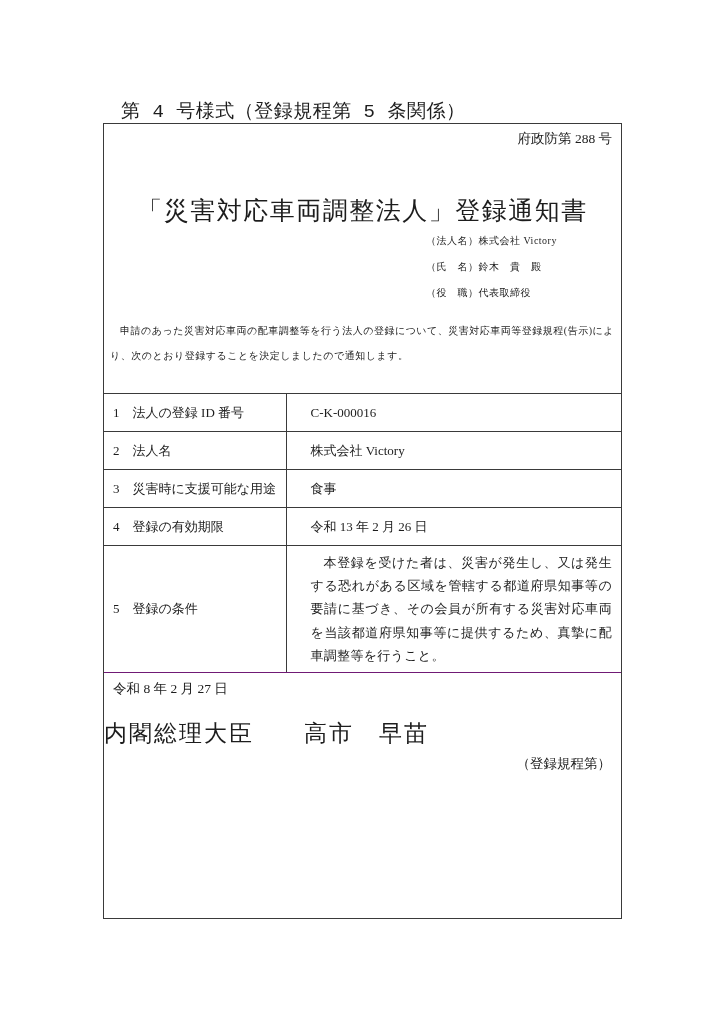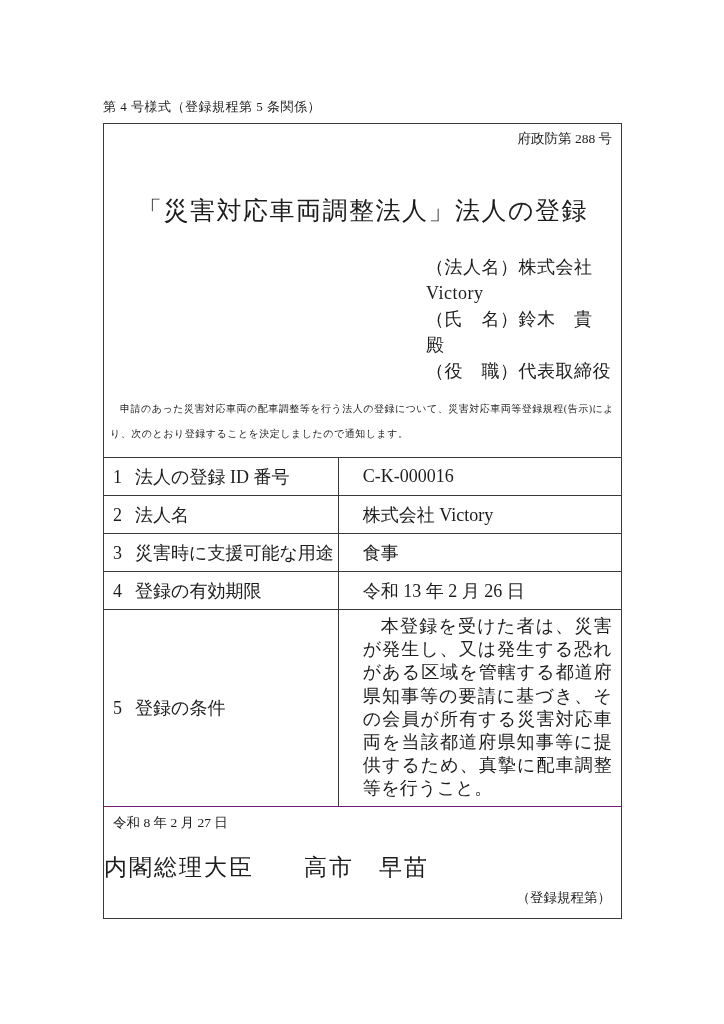--- a/index.html
+++ b/index.html
@@ -8,24 +8,25 @@
     position: relative;
     width: 724px;
     height: 1024px;
     background: #ffffff;
     font-family: "Liberation Serif", "DejaVu Serif", serif;
     color: #1d1d1d;
     overflow: hidden;
   }
   .form-label {
     position: absolute;
-    left: 103px;
+    left: 121px;
     top: 98px;
-    font-size: 13px;
+    font-size: 19px;
     letter-spacing: 0.5px;
+    font-family: Liberation Mono, monospace;
   }
   .doc-box {
     position: absolute;
     left: 103px;
     top: 123px;
     width: 519px;
     height: 796px;
     border: 1.5px solid #3a3a3a;
   }
   .doc-number {
@@ -35,39 +36,38 @@
     line-height: 18px;
   }
   .doc-title {
     text-align: center;
     margin-top: 46px;
     font-size: 25px;
     letter-spacing: 1.5px;
     line-height: 34px;
   }
   .recipient {
-    margin-top: 26px;
     margin-left: 322px;
-    font-size: 18px;
+    font-size: 10px;
     line-height: 26px;
     letter-spacing: 0.5px;
   }
   .body-par {
     margin: 12px 7px 0 6px;
     font-size: 10px;
     line-height: 25px;
     text-indent: 1em;
     text-align: justify;
     letter-spacing: 0.5px;
   }
   .reg-table {
     width: 100%;
     border-collapse: collapse;
-    margin-top: 11px;
-    font-size: 18px;
+    margin-top: 25px;
+    font-size: 13px;
   }
   .reg-table td {
     border-top: 1px solid #3a3a3a;
     vertical-align: middle;
   }
   .reg-table tr.last td { border-bottom: 1px solid #701a75; }
   .reg-table td.c-label {
     width: 182px;
     border-right: 1px solid #3a3a3a;
     padding: 0 4px 0 9px;
@@ -106,21 +106,21 @@
 <body>
 
 <div class="page">
 
   <div class="form-label">第 4 号様式（登録規程第 5 条関係）</div>
 
   <div class="doc-box">
 
     <div class="doc-number">府政防第 288 号</div>
 
-    <div class="doc-title">「災害対応車両調整法人」法人の登録</div>
+    <div class="doc-title">「災害対応車両調整法人」登録通知書</div>
 
     <div class="recipient">
       <div>（法人名）株式会社 Victory</div>
       <div>（氏　名）鈴木　貴　殿</div>
       <div>（役　職）代表取締役</div>
     </div>
 
     <div class="body-par">申請のあった災害対応車両の配車調整等を行う法人の登録について、災害対応車両等登録規程(告示)により、次のとおり登録することを決定しましたので通知します。</div>
 
     <table class="reg-table">

